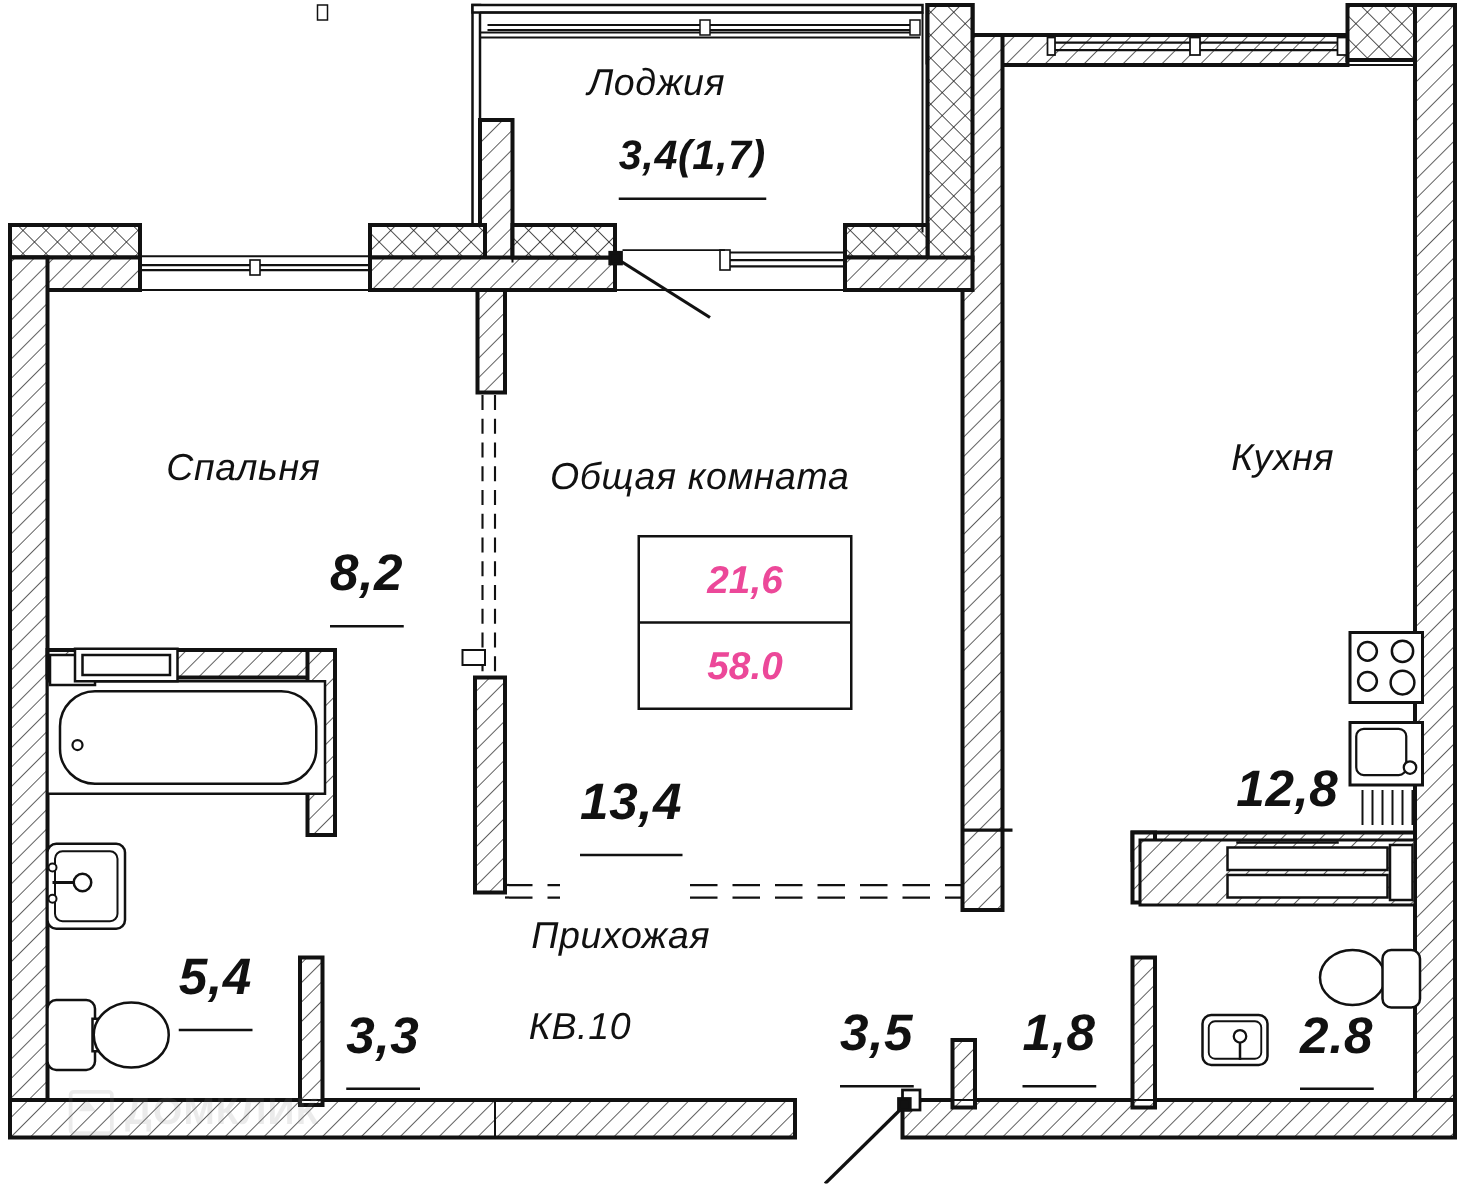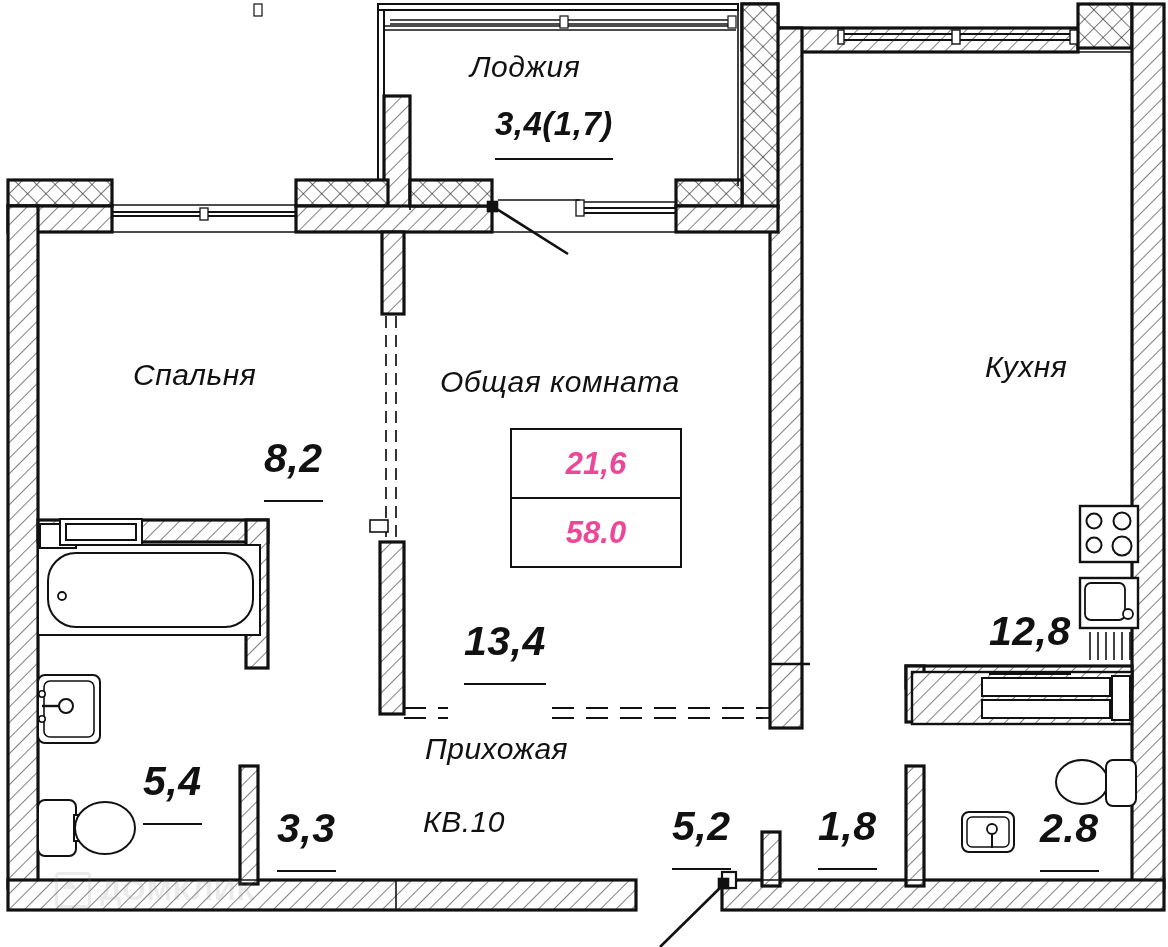--- a/index.html
+++ b/index.html
@@ -370,21 +370,21 @@
     <div class="lbl area-num" style="left:989px; top:608px;">12,8</div>
 
     <div class="lbl room-name" style="left:425px; top:732px;">Прихожая</div>
 
     <div class="lbl flat-no" style="left:407px; top:805px;margin-left:16px;">КВ.10</div>
 
     <div class="lbl area-num" style="left:143px; top:758px;">5,4</div>
 
     <div class="lbl area-num" style="left:277px; top:805px;">3,3</div>
 
-    <div class="lbl area-num" style="left:672px; top:803px;">5,2</div>
+    <div class="lbl area-num" style="left:672px; top:803px;">3,5</div>
 
     <div class="lbl area-num" style="left:818px; top:803px;">1,8</div>
 
     <div class="lbl area-num" style="left:1040px; top:805px;">2.8</div>
   </div>
 
   <div class="infobox" style="left:510px; top:428px; width:172px; height:140px;">
     <div class="ib-right">
       <div class="ib-cell">21,6</div>
       <div class="ib-cell">58.0</div>

